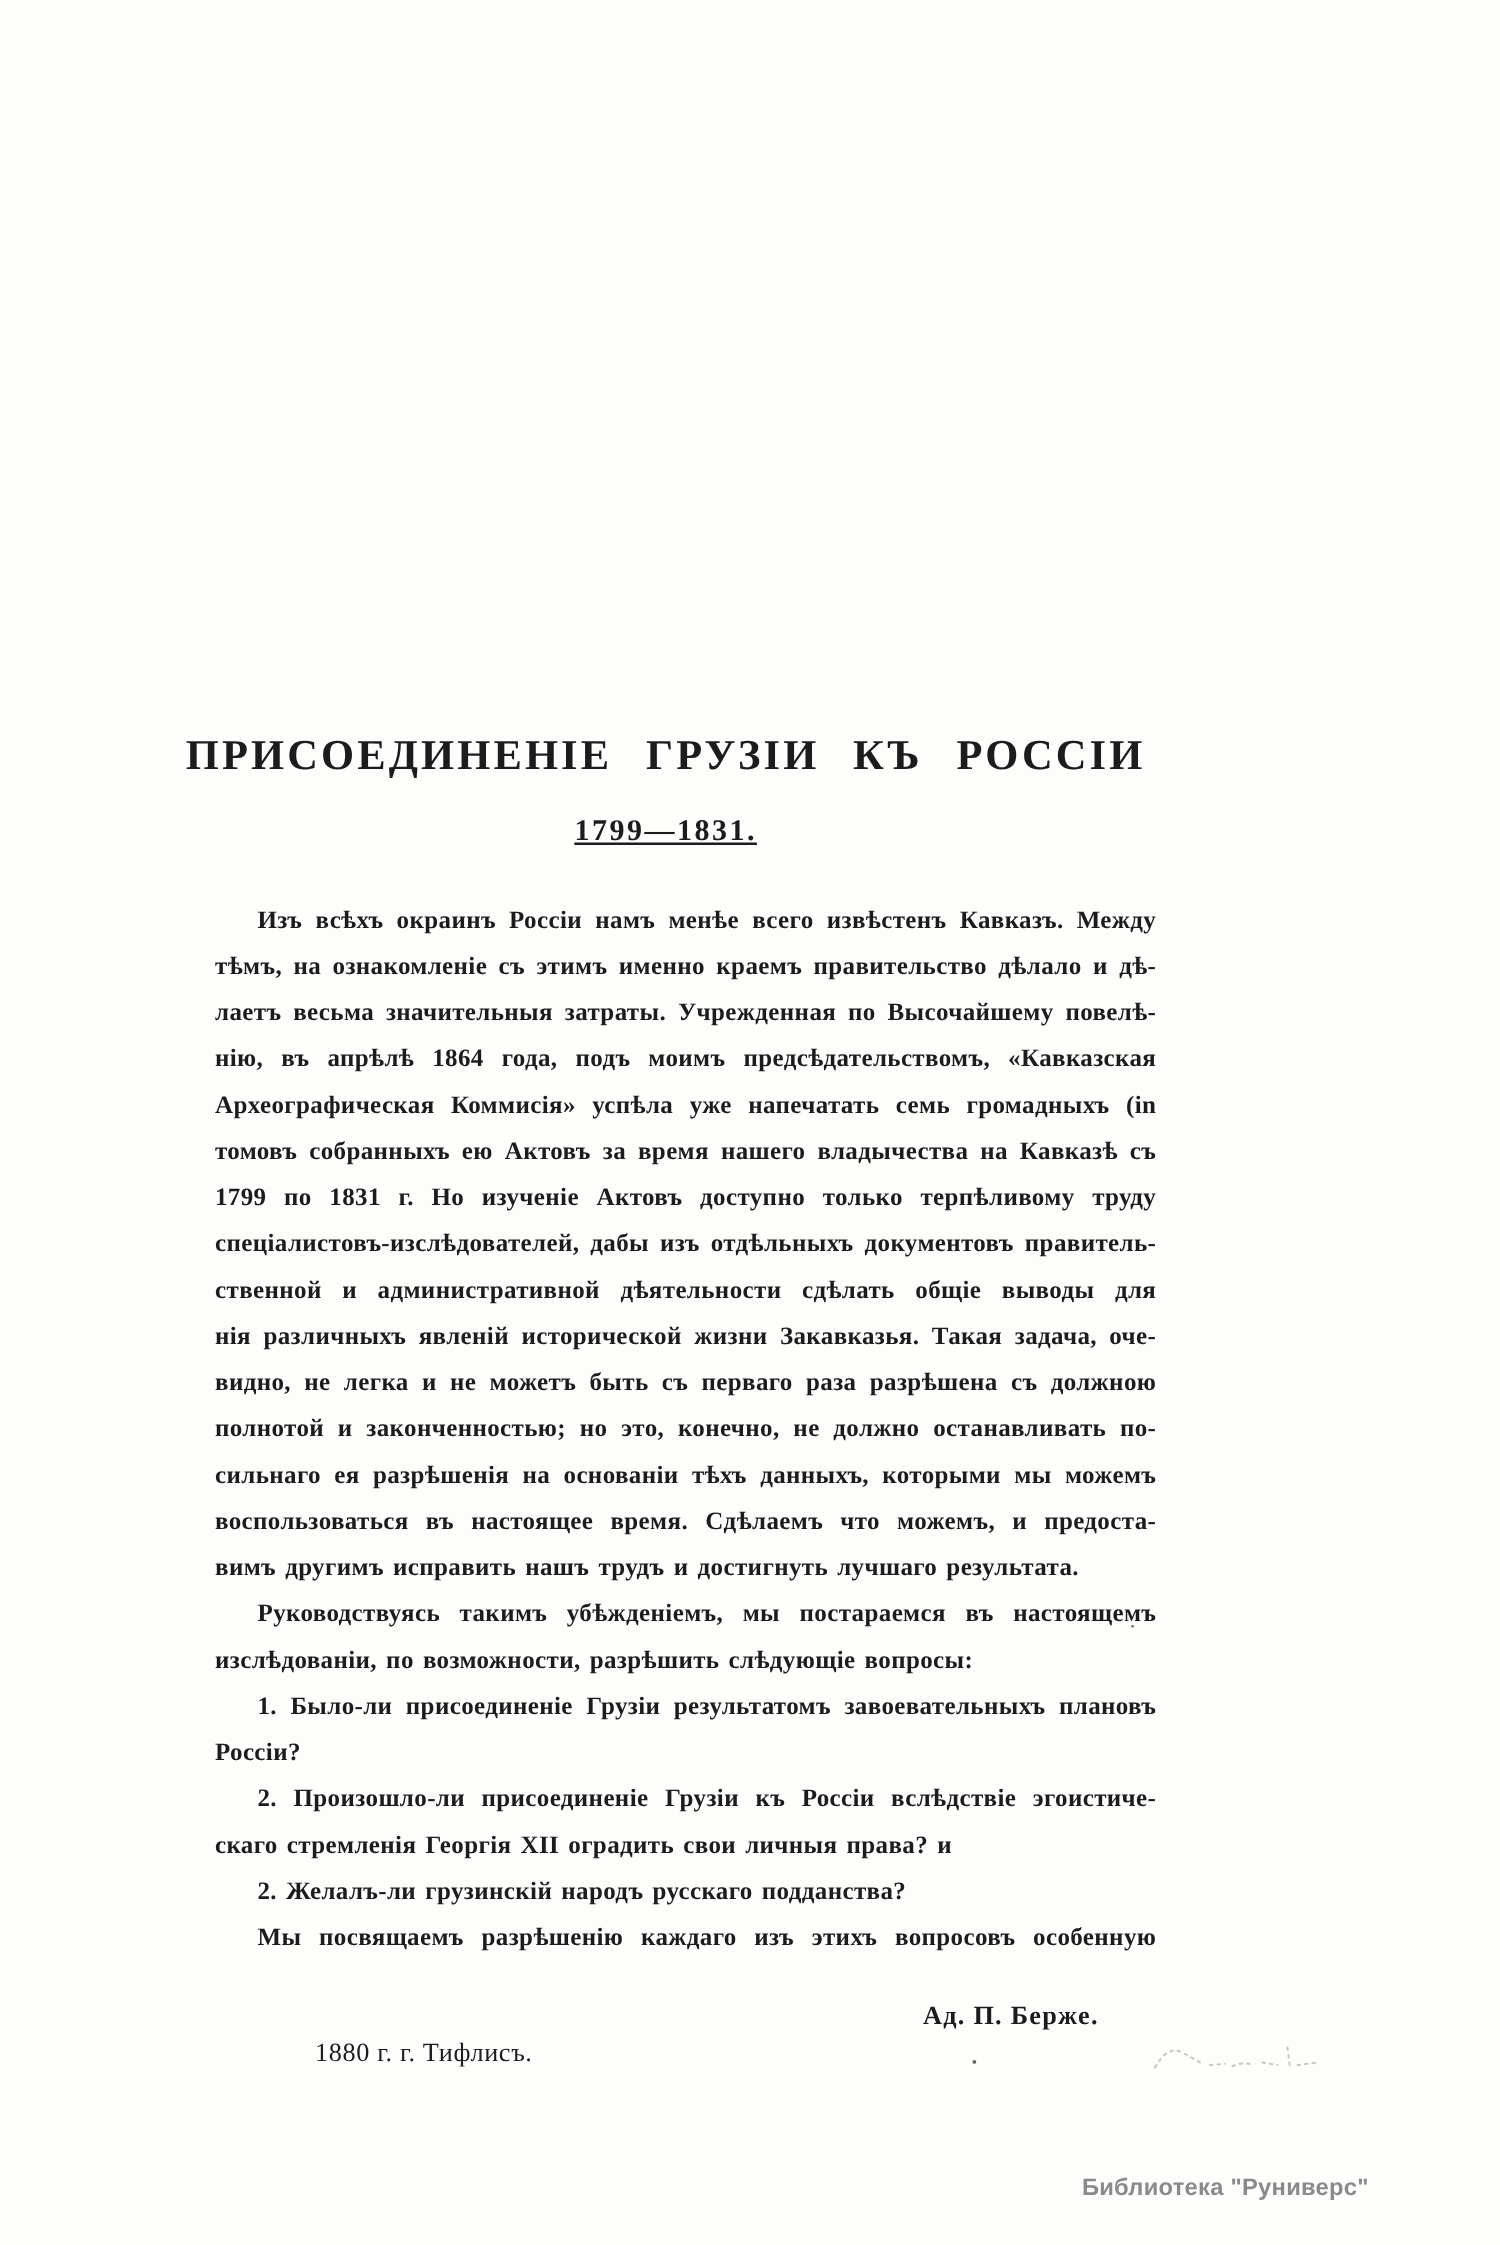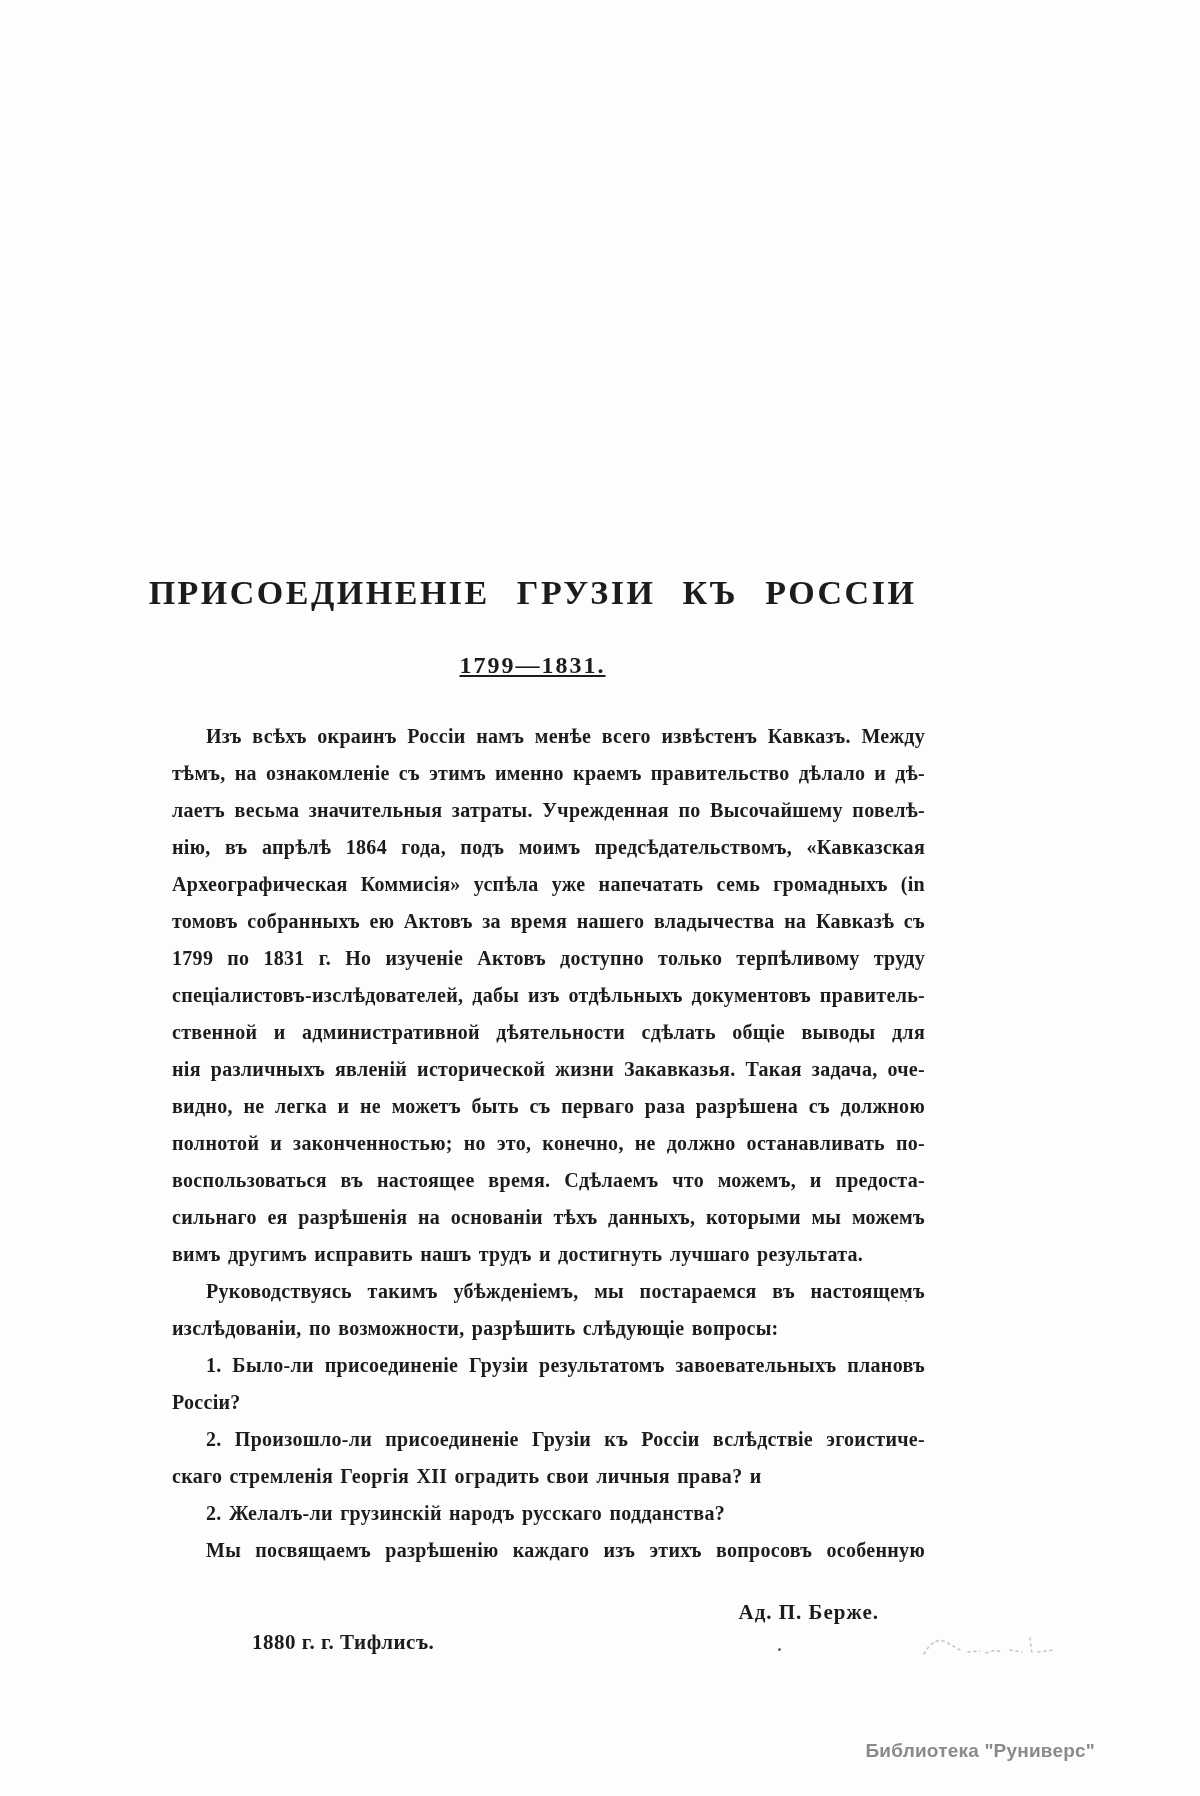--- a/index.html
+++ b/index.html
@@ -5,21 +5,21 @@
   html,body{margin:0;padding:0;}
   .page{
     position:relative;
     width:1200px;height:1796px;
     background:#fdfdfb;
     overflow:hidden;
     font-family:"Liberation Serif", serif;
     color:#1c1c1c;
   }
   .title{
-    position:absolute;left:140px;top:574px;width:785px;
+    position:absolute;left:140px;top:586px;width:785px;
     text-align:center;
     font-size:34px;font-weight:700;
     letter-spacing:2.5px;word-spacing:16px;
     white-space:nowrap;
   }
   .subtitle{
     position:absolute;left:140px;top:652px;width:785px;
     text-align:center;
     font-size:24px;font-weight:700;letter-spacing:2px;text-decoration:underline;
   }
@@ -39,21 +39,21 @@
   }
   .line.first{ text-indent:34px; }
   .signature{
     position:absolute;left:140px;top:1600px;width:785px;
     text-align:right;padding-right:46px;box-sizing:border-box;
     font-size:21px;font-weight:700;letter-spacing:1px;
   }
   .dateline{
     position:absolute;left:140px;top:1630px;width:785px;
     padding-left:112px;box-sizing:border-box;
-    font-size:21px;font-weight:700;letter-spacing:0.5px;
+    font-size:21px;font-weight:400;letter-spacing:0.5px;
   }
   .pencil{
     position:absolute;left:920px;top:1632px;
     opacity:0.55;
   }
   .speck{
     position:absolute;width:3px;height:3px;border-radius:50%;
     background:#3a3a3a;opacity:0.8;
   }
   .speck.s1{left:778px;top:1648px;}
@@ -82,22 +82,22 @@
         <div class="line j">лаетъ весьма значительныя затраты. Учрежденная по Высочайшему повелѣ-</div>
         <div class="line j">нію, въ апрѣлѣ 1864 года, подъ моимъ предсѣдательствомъ, «Кавказская</div>
         <div class="line j">Археографическая Коммисія» успѣла уже напечатать семь громадныхъ (in fol.)</div>
         <div class="line j">томовъ собранныхъ ею Актовъ за время нашего владычества на Кавказѣ съ</div>
         <div class="line j">1799 по 1831 г. Но изученіе Актовъ доступно только терпѣливому труду</div>
         <div class="line j">спеціалистовъ-изслѣдователей, дабы изъ отдѣльныхъ документовъ правитель-</div>
         <div class="line j">ственной и административной дѣятельности сдѣлать общіе выводы для разъясне-</div>
         <div class="line j">нія различныхъ явленій исторической жизни Закавказья. Такая задача, оче-</div>
         <div class="line j">видно, не легка и не можетъ быть съ перваго раза разрѣшена съ должною</div>
         <div class="line j">полнотой и законченностью; но это, конечно, не должно останавливать по-</div>
+        <div class="line j">сильнаго ея разрѣшенія на основаніи тѣхъ данныхъ, которыми мы можемъ</div>
         <div class="line j">воспользоваться въ настоящее время. Сдѣлаемъ что можемъ, и предоста-</div>
-        <div class="line j">сильнаго ея разрѣшенія на основаніи тѣхъ данныхъ, которыми мы можемъ</div>
         <div class="line">вимъ другимъ исправить нашъ трудъ и достигнуть лучшаго результата.</div>
       </div>
       <div>
         <div class="line j first">Руководствуясь такимъ убѣжденіемъ, мы постараемся въ настоящемъ</div>
         <div class="line">изслѣдованіи, по возможности, разрѣшить слѣдующіе вопросы:</div>
       </div>
       <div>
         <div class="line j first">1. Было-ли присоединеніе Грузіи результатомъ завоевательныхъ плановъ</div>
         <div class="line">Россіи?</div>
       </div>

